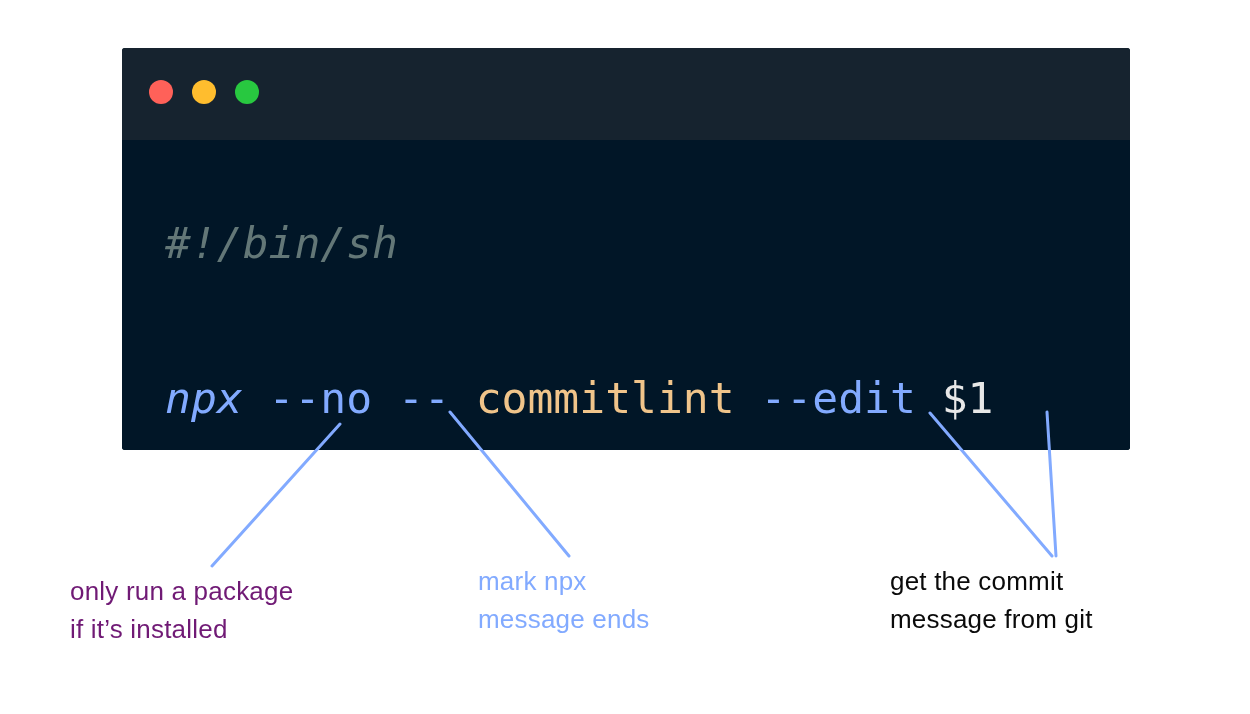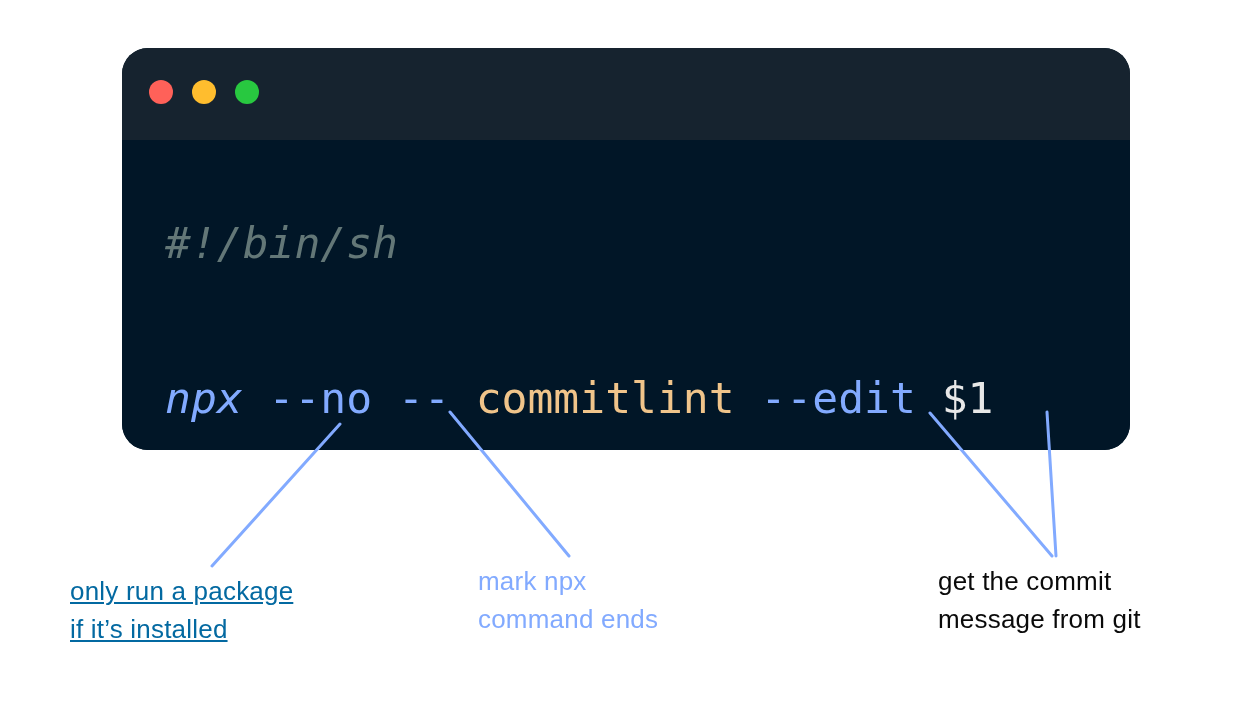--- a/index.html
+++ b/index.html
@@ -20,21 +20,21 @@
     overflow: hidden;
   }
 
   
   #terminal {
     position: absolute;
     left: 122px;
     top: 48px;
     width: 1008px;
     height: 402px;
-    border-radius: 26px;
+    border-radius: 3px;
     overflow: hidden;
     background: #011627;
   }
 
   #titlebar {
     position: absolute;
     left: 0;
     top: 0;
     width: 100%;
     height: 92px;
@@ -101,21 +101,21 @@
   
   .caption {
     position: absolute;
     font-family: "Liberation Sans", sans-serif;
     font-size: 26px;
     line-height: 38px;
     white-space: pre-line;
     letter-spacing: 0.2px;
   }
   .caption.blue  { color: #82AAFF; }
-  .caption.black { color: #0A0A0A; margin-left: 48px; }
+  .caption.black { color: #0A0A0A; }
 
   #caption-npx      { left: 70px;  top: 572px; }
   #caption-dashdash { left: 478px; top: 562px; }
   #caption-edit     { left: 890px; top: 562px; }
 </style>
 </head>
 <body>
 
 <div id="stage">
 
@@ -136,22 +136,22 @@
     </div>
   </div>
 
   <svg id="leaders" viewBox="0 0 1250 714" width="1250" height="714">
       <line x1="340" y1="424" x2="212" y2="566" stroke="#82AAFF" stroke-width="3" stroke-linecap="round"></line>
       <line x1="450" y1="412" x2="569" y2="556" stroke="#82AAFF" stroke-width="3" stroke-linecap="round"></line>
       <line x1="930" y1="413" x2="1052" y2="556" stroke="#82AAFF" stroke-width="3" stroke-linecap="round"></line>
       <line x1="1047" y1="412" x2="1056" y2="556" stroke="#82AAFF" stroke-width="3" stroke-linecap="round"></line>
     </svg>
 
-  <div class="caption blue" id="caption-npx" style="color: #0369a1; text-decoration: underline;">only run a package
+  <div class="caption blue" id="caption-npx" style="color: #701a75;">only run a package
 if it’s installed</div>
 
   <div class="caption blue" id="caption-dashdash" style="color: rgb(130, 170, 255);">mark npx
-command ends</div>
+message ends</div>
 
   <div class="caption black" id="caption-edit" style="color: rgb(10, 10, 10);">get the commit
 message from git</div>
 
 </div>
 
 </body></html>

